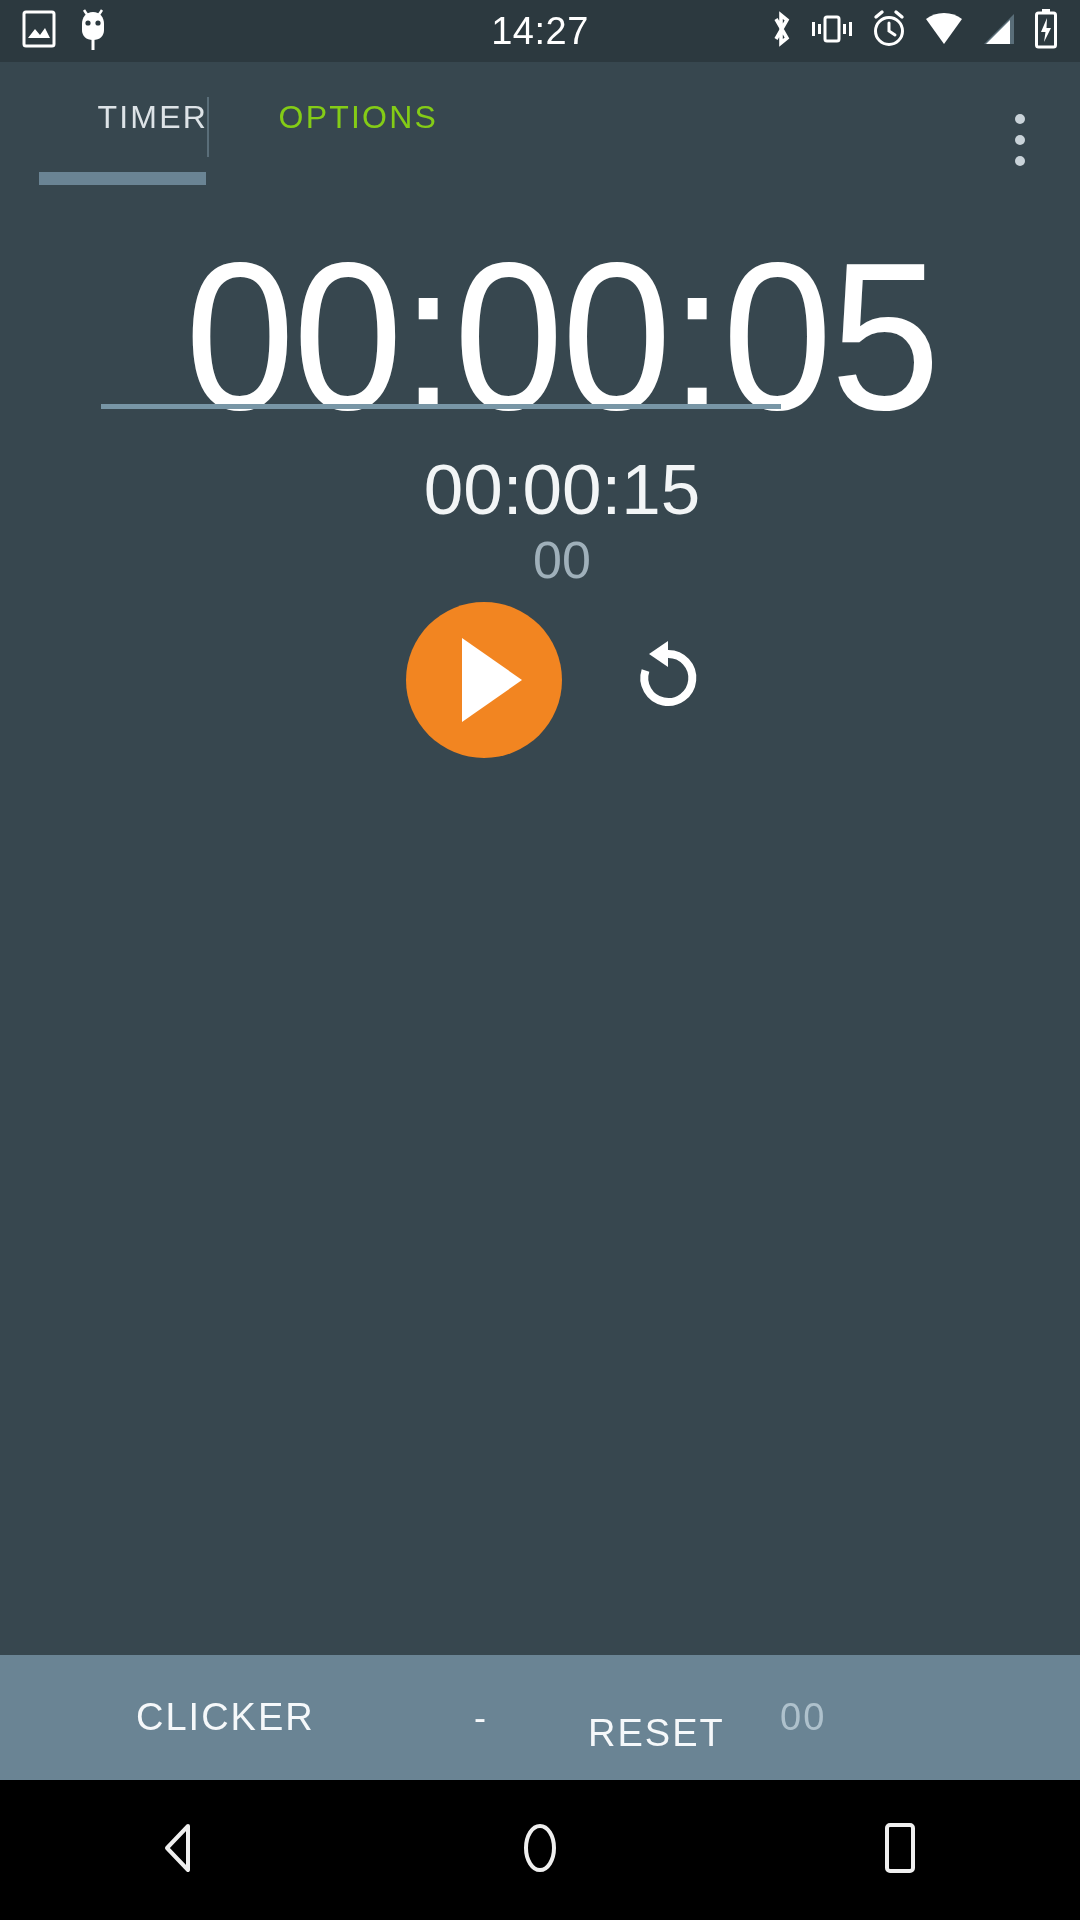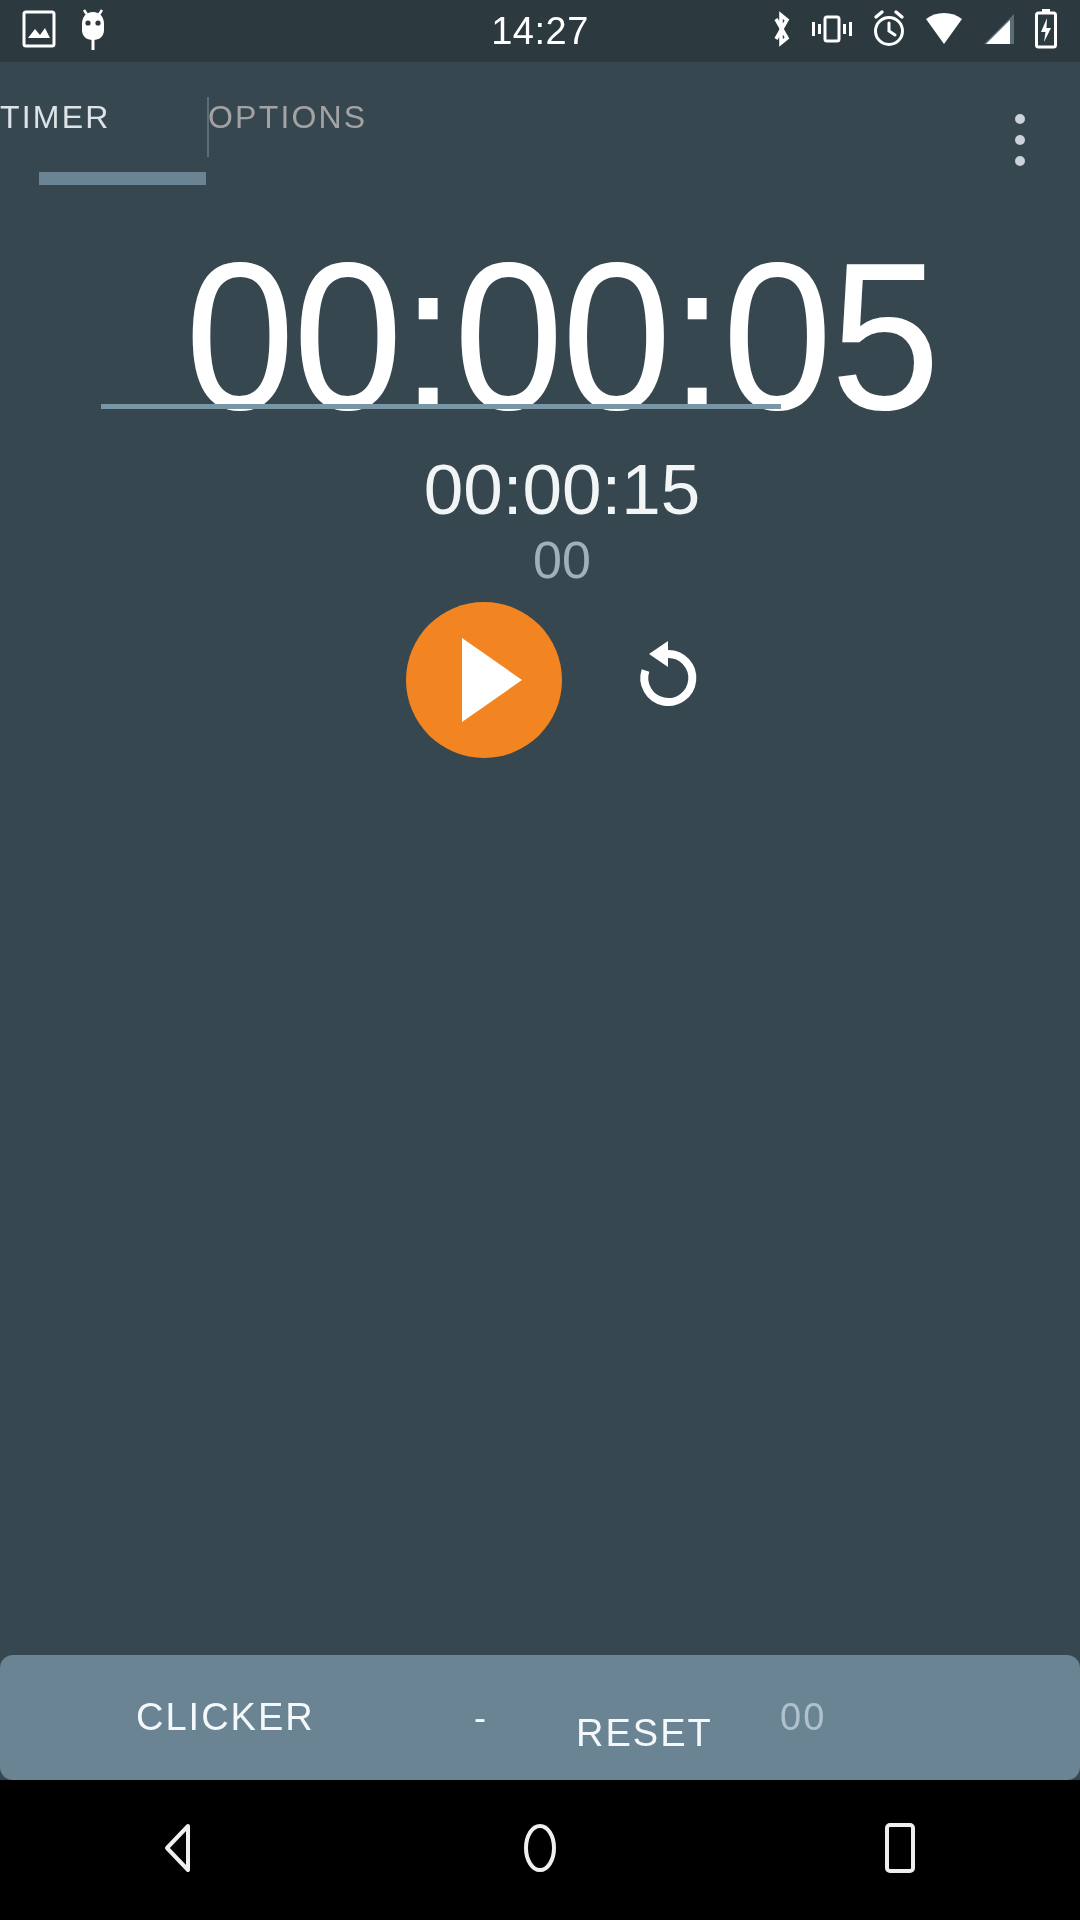--- a/index.html
+++ b/index.html
@@ -68,33 +68,33 @@
     top: 0; left: 0;
     display: flex;
     align-items: flex-start;
     height: 140px;
   }
   .tab {
     position: relative;
     height: 110px;
     display: flex;
     align-items: center;
-    justify-content: flex-start;
+    justify-content: flex-end;
     box-sizing: border-box;
     cursor: pointer;
   }
   .tab-label {
     font-size: 32px;
     letter-spacing: 2.2px;
     font-weight: 400;
   }
   .tab-timer { width: 208px; }
   .tab-timer .tab-label { color: #DDE3E7; }
   .tab-options { width: 230px; }
-  .tab-options .tab-label { color: #a3a3a3; }
+  .tab-options .tab-label { color: #84cc16; }
   .tab-divider {
     position: absolute;
     left: 207px;
     top: 35px;
     width: 2px;
     height: 60px;
     background: #5A6E79;
   }
   .tab-indicator {
     position: absolute;
@@ -221,32 +221,31 @@
   
   .bottom-bar {
     position: absolute;
     left: 0;
     bottom: 140px;
     width: 1080px;
     height: 125px;
     background: #6A8494;
     display: flex;
     align-items: center;
-    border-radius: 13px;
   }
   .bb-item {
     color: #F5F8FA;
     font-size: 38px;
     letter-spacing: 2px;
     font-weight: 400;
     cursor: pointer;
   }
   .bb-clicker { position: absolute; left: 136px; }
   .bb-dash    { position: absolute; left: 474px; color:#F5F8FA; font-size: 36px; }
-  .bb-reset   { position: absolute; left: 576px; margin-top: 32px; }
+  .bb-reset   { position: absolute; left: 588px; margin-top: 32px; }
   .bb-count   { position: absolute; left: 780px; color: #AEC1CC; }
 
   
   .navbar {
     position: absolute;
     left: 0; bottom: 0;
     width: 1080px;
     height: 140px;
     background: #000000;
     display: flex;

